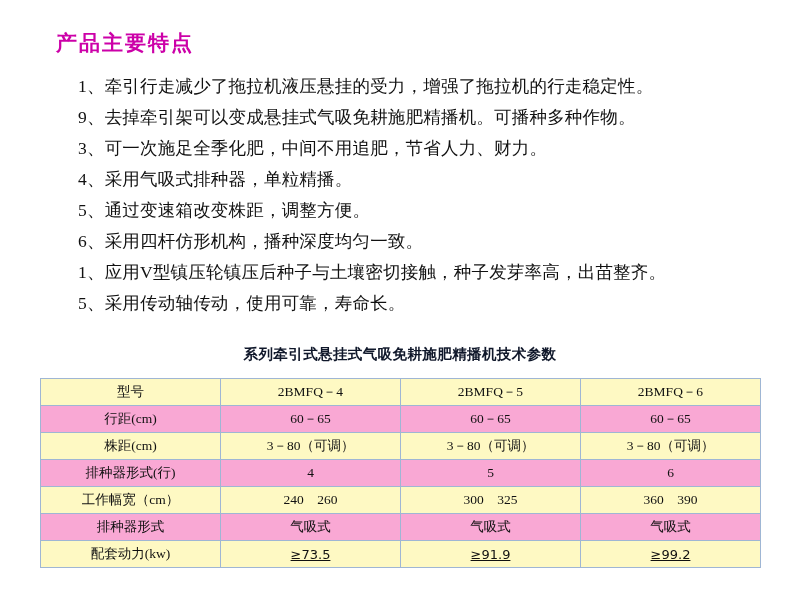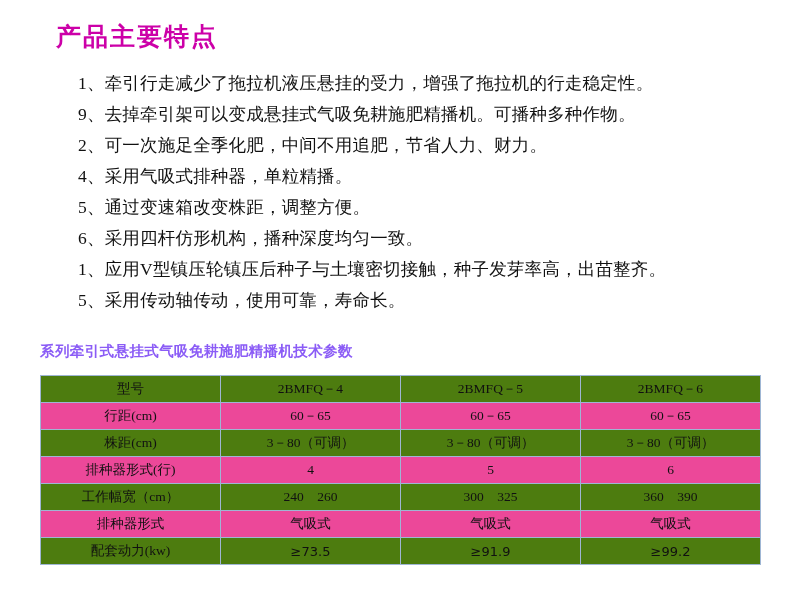--- a/index.html
+++ b/index.html
@@ -17,48 +17,49 @@
   .page {
     position: relative;
     width: 800px;
     height: 600px;
     box-sizing: border-box;
     padding: 0 40px;
   }
   .main-title {
     font-family: "DejaVu Serif", "Liberation Serif", serif;
     font-weight: bold;
-    font-size: 25px;
+    font-size: 21px;
     color: #cc00a8;
     letter-spacing: 2px;
     padding-top: 22px;
     padding-left: 16px;
-    margin: 0 0 16px 0;
+    margin: 8px 0 16px 0;
     line-height: 1.2;
   }
   .feature-list {
     list-style: none;
     margin: 16px;
     padding: 0 0 0 22px;
   }
   .feature-list li {
     font-size: 17.5px;
     line-height: 31px;
     color: #111111;
     white-space: nowrap;
     letter-spacing: 0.2px;
   }
   .section-title {
     margin-top: 26px;
     padding-left: 0px;
     font-family: "DejaVu Sans", "Liberation Sans", sans-serif;
     font-weight: bold;
     font-size: 14.5px;
-    color: #8b5cf6;
+    color: #0f172a;
     letter-spacing: 0.4px;
+    text-align: center;
   }
   table.spec {
     margin-top: 14px;
     border-collapse: collapse;
     width: 720px;
     table-layout: fixed;
     font-size: 13.5px;
   }
   table.spec th, table.spec td {
     border: 1px solid #9fb6d4;
@@ -68,39 +69,39 @@
     font-weight: normal;
     padding: 0 2px;
     color: #111111;
   }
   table.spec col.c0 { width: 180px; }
   table.spec col.c1 { width: 180px; }
   table.spec col.c2 { width: 180px; }
   table.spec col.c3 { width: 180px; }
   table.spec tr.shade td,
   table.spec tr.shade th {
-    background: #4d7c0f;
+    background: #fef9c3;
   }
   table.spec tr.plain td,
   table.spec tr.plain th {
-    background: #ec4899;
+    background: #f9a8d4;
   }
-  .ge { font-family: "DejaVu Sans", "Liberation Sans", sans-serif; font-size: 13px; }
+  .ge { font-family: "DejaVu Sans", "Liberation Sans", sans-serif; font-size: 13px; text-decoration: underline; }
 </style>
 </head>
 <body>
 
 <div class="page">
 
   <h1 class="main-title">产品主要特点</h1>
 
   <ul class="feature-list">
     <li>1、牵引行走减少了拖拉机液压悬挂的受力，增强了拖拉机的行走稳定性。</li>
     <li>9、去掉牵引架可以变成悬挂式气吸免耕施肥精播机。可播种多种作物。</li>
-    <li>2、可一次施足全季化肥，中间不用追肥，节省人力、财力。</li>
+    <li>3、可一次施足全季化肥，中间不用追肥，节省人力、财力。</li>
     <li>4、采用气吸式排种器，单粒精播。</li>
     <li>5、通过变速箱改变株距，调整方便。</li>
     <li>6、采用四杆仿形机构，播种深度均匀一致。</li>
     <li>1、应用V型镇压轮镇压后种子与土壤密切接触，种子发芽率高，出苗整齐。</li>
     <li>5、采用传动轴传动，使用可靠，寿命长。</li>
   </ul>
 
   <div class="section-title">系列牵引式悬挂式气吸免耕施肥精播机技术参数</div>
 
   <table class="spec">

